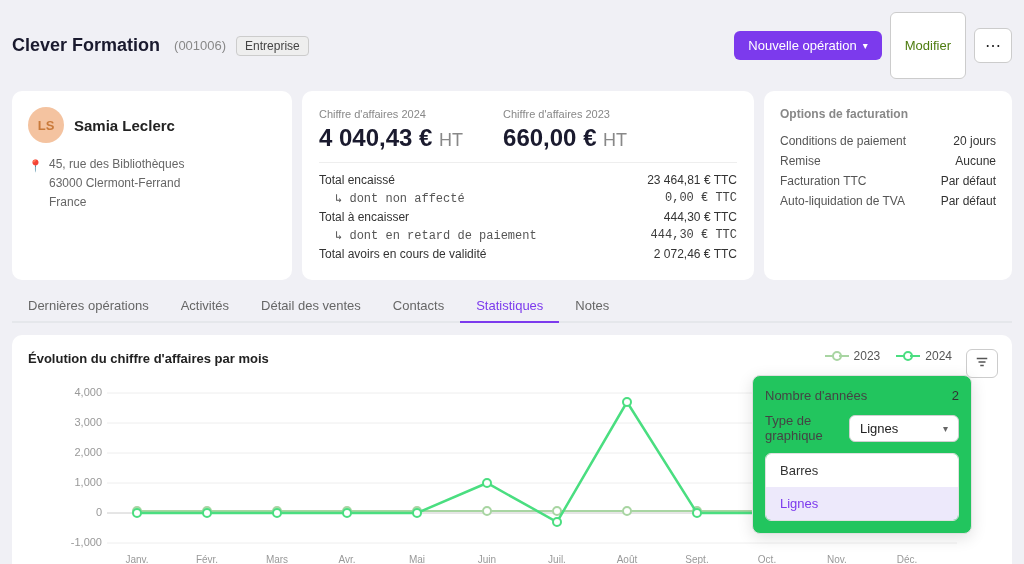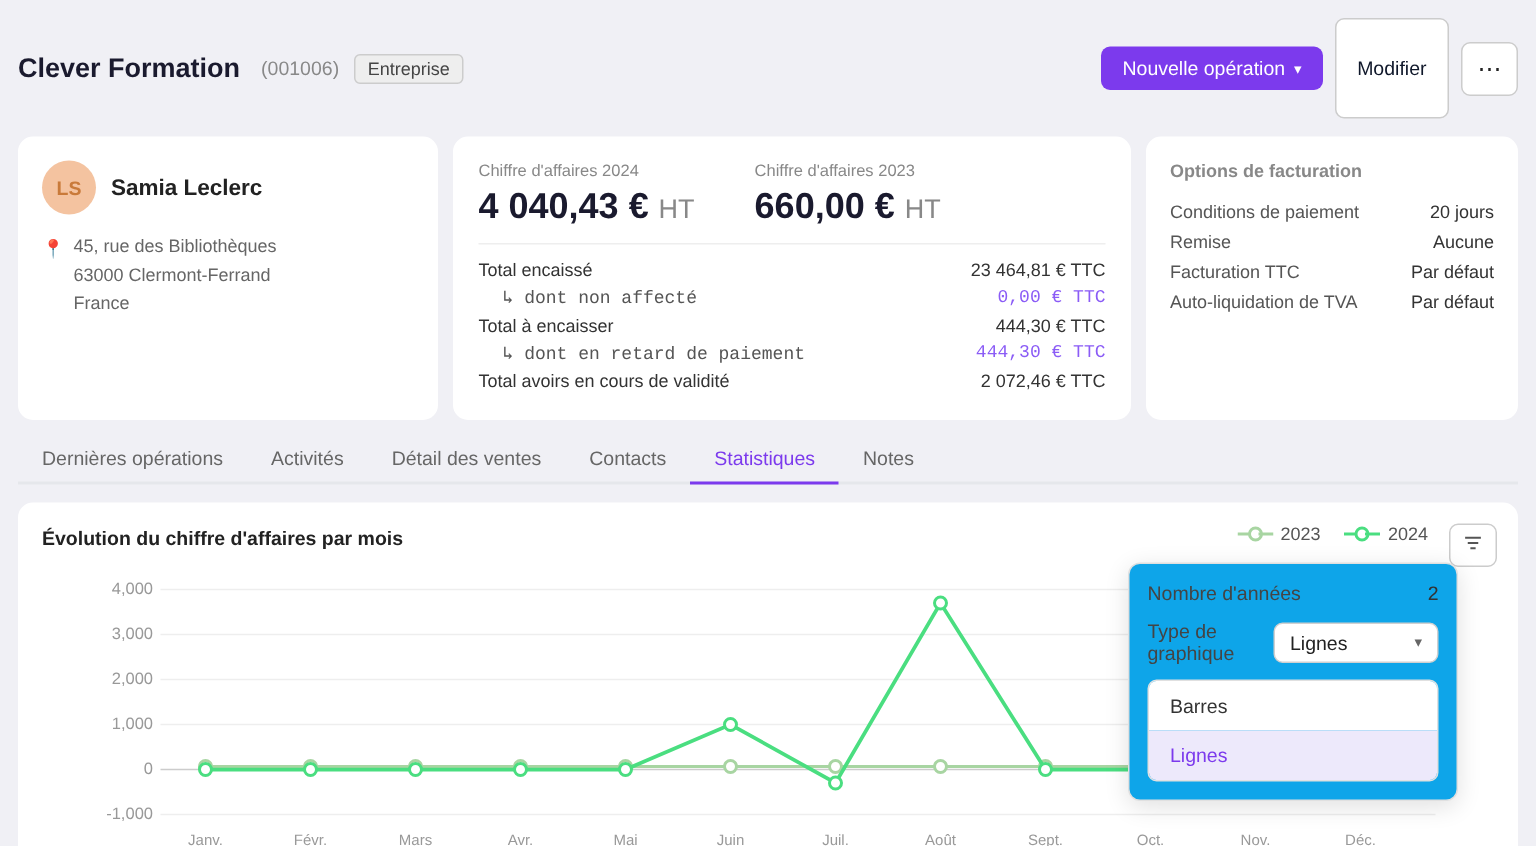--- a/index.html
+++ b/index.html
@@ -8,21 +8,21 @@
     .app-container { background: #f0f0f5; min-height: 564px; padding: 12px; }
 
     
     .header { display: flex; align-items: center; margin-bottom: 12px; gap: 10px; }
     .header-title { font-size: 18px; font-weight: 700; color: #1a1a2e; }
     .header-id { font-size: 13px; color: #888; margin-left: 4px; }
     .badge-entreprise { background: #eee; border: 1px solid #ccc; border-radius: 4px; padding: 2px 8px; font-size: 12px; color: #444; }
     .header-actions { margin-left: auto; display: flex; gap: 8px; align-items: center; }
     .btn-nouvelle { background: #7c3aed; color: #fff; border: none; border-radius: 6px; padding: 7px 14px; font-size: 13px; cursor: pointer; display: flex; align-items: center; gap: 6px; }
     .btn-nouvelle .chevron { font-size: 10px; }
-    .btn-modifier { background: #fff; color: #0f172a; border: 1px solid #ccc; border-radius: 6px; padding: 25px 14px; font-size: 13px; cursor: pointer; }
+    .btn-modifier { background: #fff; color: #4d7c0f; border: 1px solid #ccc; border-radius: 6px; padding: 25px 14px; font-size: 13px; cursor: pointer; }
     .btn-dots { background: #fff; color: #222; border: 1px solid #ccc; border-radius: 6px; padding: 7px 10px; font-size: 16px; cursor: pointer; }
 
     
     .cards-row { display: flex; gap: 10px; margin-bottom: 10px; }
 
     
     .client-card { background: #fff; border-radius: 10px; padding: 16px; width: 280px; flex-shrink: 0; }
     .client-header { display: flex; align-items: center; gap: 10px; margin-bottom: 12px; }
     .avatar { width: 36px; height: 36px; border-radius: 50%; background: #f4c3a0; display: flex; align-items: center; justify-content: center; font-size: 13px; font-weight: 600; color: #c97a3a; flex-shrink: 0; }
     .client-name { font-size: 15px; font-weight: 600; }
@@ -33,21 +33,21 @@
     .chiffres-card { background: #fff; border-radius: 10px; padding: 17px; flex: 1; }
     .chiffres-header { display: flex; gap: 40px; margin-bottom: 10px; }
     .chiffre-col { }
     .chiffre-label { font-size: 11px; color: #888; margin-bottom: 4px; }
     .chiffre-value { font-size: 24px; font-weight: 700; color: #1a1a2e; }
     .chiffre-ht { font-size: 18px; color: #888; margin-left: 3px; }
     .divider-h { border: none; border-top: 1px solid #eee; margin: 8px 0; }
     .finance-row { display: flex; justify-content: space-between; font-size: 12px; padding: 2px 0; color: #333; }
     .finance-row.sub { padding-left: 16px; color: #555; font-family: Liberation Mono, monospace; }
     .finance-row .val { font-weight: 500; }
-    .val-red { color: #8b5cf6; }
+    .val-red { color: #404040; }
     .val-normal { color: #333; }
 
     
     .options-card { background: #fff; border-radius: 10px; padding: 16px; width: 248px; flex-shrink: 0; }
     .options-title { font-size: 12px; font-weight: 600; color: #888; margin-bottom: 10px; }
     .option-row { display: flex; justify-content: space-between; font-size: 12px; padding: 3px 0; }
     .option-label { color: #555; }
     .option-val { color: #333; font-weight: 500; }
 
     
@@ -59,21 +59,21 @@
     .chart-section { background: #fff; border-radius: 10px; padding: 16px; position: relative; }
     .chart-title { font-size: 13px; font-weight: 600; margin-bottom: 12px; }
     .chart-filter-btn { position: absolute; top: 14px; right: 14px; background: #fff; border: 1px solid #ccc; border-radius: 6px; padding: 5px 8px; cursor: pointer; }
     .legend-item { display: flex; align-items: center; gap: 5px; font-size: 12px; color: #555; justify-content: flex-end; }
 
     
     .chart-area { width: 100%; height: 200px; position: relative; margin-top: 8px; }
     svg.chart-svg { width: 100%; height: 100%; }
 
     
-    .dropdown-overlay { position: absolute; top: 40px; right: 40px; background: #0ea5e9; border: 1px solid #e0e0e0; border-radius: 8px; box-shadow: 0 4px 16px rgba(0,0,0,0.12); width: 220px; z-index: 10; padding: 12px; }
+    .dropdown-overlay { position: absolute; top: 40px; right: 40px; background: #22c55e; border: 1px solid #e0e0e0; border-radius: 8px; box-shadow: 0 4px 16px rgba(0,0,0,0.12); width: 220px; z-index: 10; padding: 12px; }
     .dropdown-row { display: flex; justify-content: space-between; align-items: center; margin-bottom: 10px; font-size: 13px; }
     .dropdown-label { color: #444; font-weight: 500; }
     .dropdown-val { color: #333; }
     .dropdown-select { display: flex; align-items: center; gap: 4px; border: 1px solid #d0d0d0; border-radius: 6px; padding: 5px 10px; font-size: 13px; cursor: pointer; background: #fff; min-width: 110px; justify-content: space-between; }
     .dropdown-select .chevron-down { font-size: 10px; color: #666; }
     .dropdown-options { border: 1px solid #e0e0e0; border-radius: 6px; overflow: hidden; margin-top: 4px; }
     .dropdown-option { padding: 9px 14px; font-size: 13px; cursor: pointer; color: #333; background: #fff; }
     .dropdown-option.selected { background: #ede9fb; color: #7c3aed; font-weight: 500; }
   </style>
 </head>

